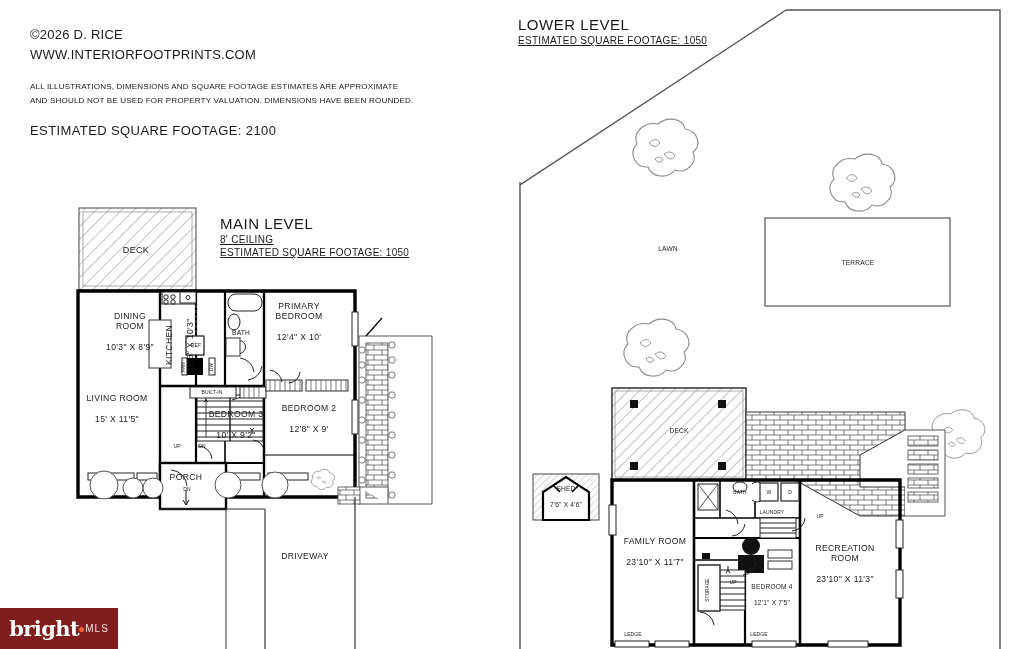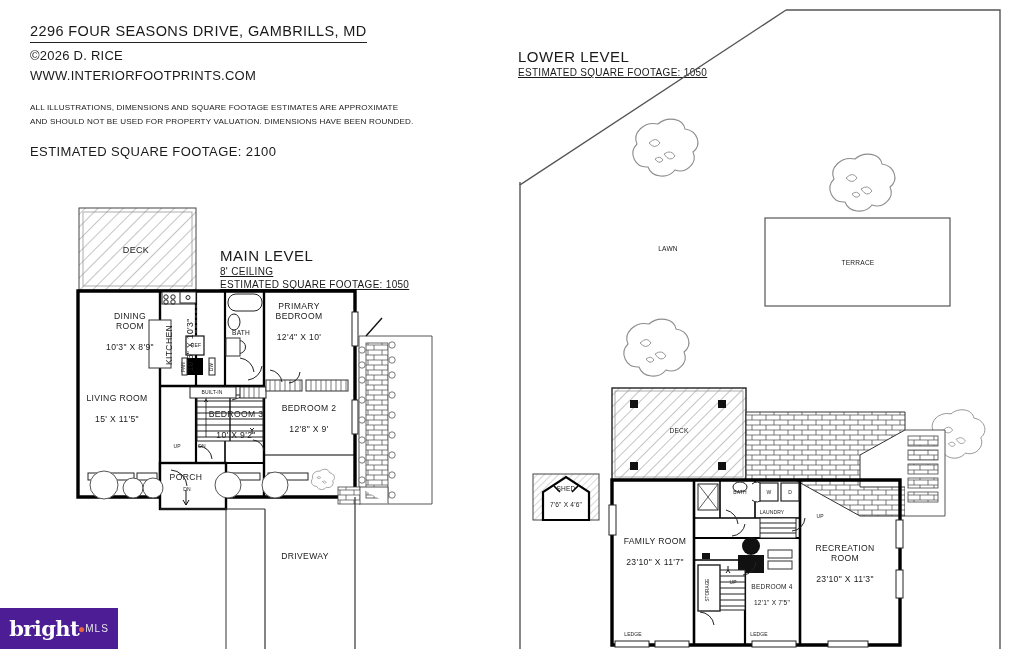--- a/index.html
+++ b/index.html
@@ -16,21 +16,21 @@
   .hdr{position:absolute;left:30px;top:22px;width:420px;}
   .hdr-title{
     font-size:14.5px;letter-spacing:.4px;font-weight:500;
     padding-bottom:3px;border-bottom:1.6px solid #222;display:inline-block;
     white-space:nowrap;
   }
   .hdr-line{font-size:13px;letter-spacing:.25px;margin-top:5px;}
   .hdr-fine{font-size:8.1px;letter-spacing:.15px;margin-top:19px;line-height:1.5;}
   .hdr-sqft{font-size:13px;letter-spacing:.4px;margin-top:16px;}
 
-  .lvl{position:absolute;margin-top:32px;}
+  .lvl{position:absolute;}
   .lvl-name{font-size:15px;letter-spacing:.5px;}
   .lvl-sub{font-size:10px;letter-spacing:.3px;margin-top:2px;text-decoration:underline;}
 
   #main-level-title{left:220px;top:215px;}
   #lower-level-title{left:518px;top:16px;}
 
   
   .rlabel{
     position:absolute;text-align:center;line-height:1.22;
     font-size:8.6px;letter-spacing:.35px;white-space:pre;
@@ -51,21 +51,20 @@
     font-family:"DejaVu Serif","Liberation Serif",serif;}
   .wm-dot{color:#e8643c;font-size:12px;vertical-align:super;margin-left:-1px;}
   .wm-mls{color:#e8e8e8;font-size:10px;letter-spacing:1px;}
 </style>
 </head>
 <body>
 
 <div class="plan">
 
   <div class="hdr">
-    <div class="hdr-title">2296 FOUR SEASONS DRIVE, GAMBRILLS, MD</div>
     <div class="hdr-line">©2026 D. RICE</div>
     <div class="hdr-line">WWW.INTERIORFOOTPRINTS.COM</div>
     <div class="hdr-fine">ALL ILLUSTRATIONS, DIMENSIONS AND SQUARE FOOTAGE ESTIMATES ARE APPROXIMATE</div>
     <div class="hdr-fine" style="margin-top:2px">AND  SHOULD NOT BE USED FOR PROPERTY VALUATION. DIMENSIONS HAVE BEEN ROUNDED.</div>
     <div class="hdr-sqft">ESTIMATED SQUARE FOOTAGE: 2100</div>
   </div>
 
   <div class="lvl" id="main-level-title">
     <div class="lvl-name">MAIN LEVEL</div>
     <div class="lvl-sub">8' CEILING</div>
@@ -441,19 +440,19 @@
 
   <div class="rlabel tiny-vert" style="left:708px;top:590px"><span>STORAGE</span></div>
 
   <div class="rlabel xs" style="left:769px;top:492px"><span>W</span></div>
   <div class="rlabel xs" style="left:790px;top:492px"><span>D</span></div>
   <div class="rlabel xs" style="left:820px;top:516px"><span>UP</span></div>
   <div class="rlabel xs" style="left:733px;top:582px"><span>UP</span></div>
   <div class="rlabel xs" style="left:633px;top:634px"><span>LEDGE</span></div>
   <div class="rlabel xs" style="left:759px;top:634px"><span>LEDGE</span></div>
 
-  <div id="brightmls-watermark" style="background: #4c1d95;">
+  <div id="brightmls-watermark" style="background: #7f1d1d;">
     <span class="wm-bright">bright</span>
       <span class="wm-dot" style="color: rgb(232, 100, 60);">●</span>
     <span class="wm-mls">MLS</span>
   </div>
 
 </div>
 
 </body></html>

